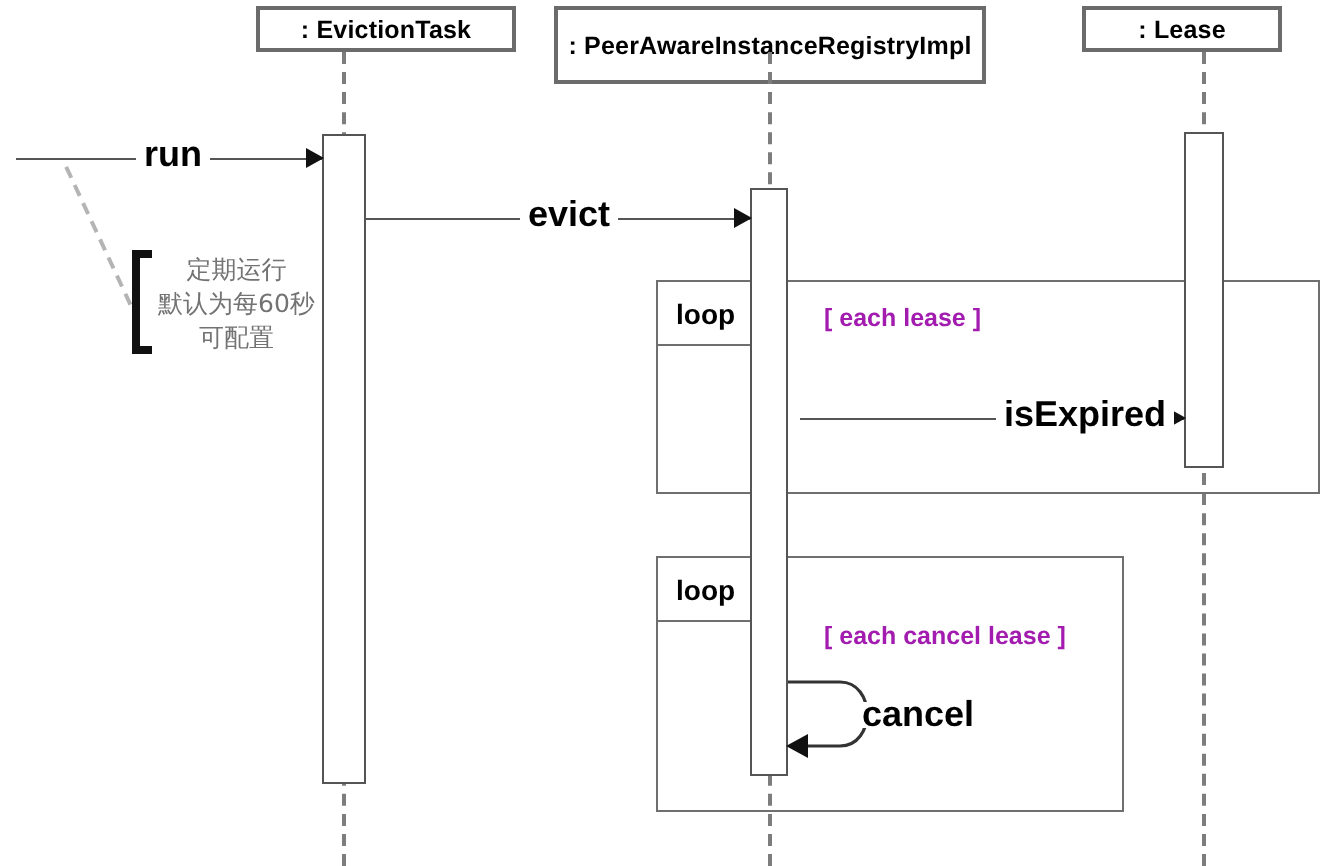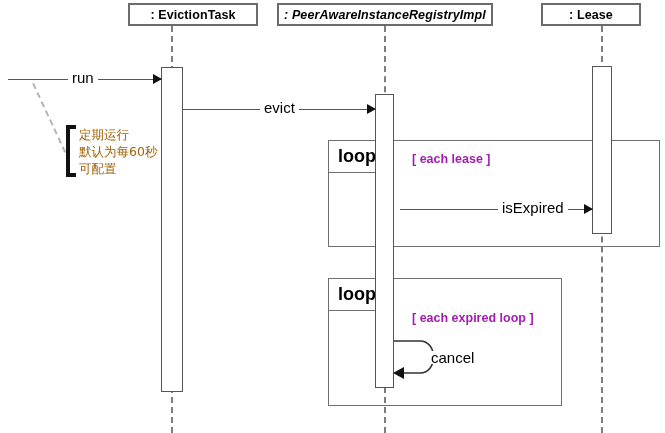--- a/index.html
+++ b/index.html
@@ -45,21 +45,21 @@
     box-sizing: border-box;
     border: 1px solid #6f6f6f;
     background: transparent;
   }
   .frag-tag {
     position: absolute;
     box-sizing: border-box;
     border: 1px solid #6f6f6f;
     background: #ffffff;
     color: #000000;
-    font-size: 18px;
+    font-size: 14px;
     font-weight: bold;
     display: flex;
     align-items: center;
     padding-left: 9px;
   }
   .frag-guard {
     position: absolute;
     color: #a21caf;
     font-size: 12.5px;
     font-weight: bold;
@@ -75,81 +75,82 @@
     width: 0;
     height: 0;
     border-top: 5px solid transparent;
     border-bottom: 5px solid transparent;
     border-left: 9px solid #111111;
   }
   .msg-label {
     position: absolute;
     background: #ffffff;
     color: #000000;
-    font-size: 15px;
-    font-weight: normal;
+    font-size: 18px;
+    font-weight: bold;
     white-space: nowrap;
     padding: 0 4px;
     line-height: 13px;
   }
   .note-bracket {
     position: absolute;
     box-sizing: border-box;
     border-left: 4px solid #111111;
     border-top: 4px solid #111111;
     border-bottom: 4px solid #111111;
   }
   .note-text {
     position: absolute;
-    color: #a16207;
+    color: #737373;
     font-size: 12.5px;
     line-height: 17px;
     white-space: pre;
     font-family: "DejaVu Sans", sans-serif;
+    text-align: center;
   }
   .note-connector {
     position: absolute;
     height: 0;
     border-top: 2px dashed #b4b4b4;
     transform-origin: 0 0;
   }
   .self-call {
     position: absolute;
   }
 </style>
 </head>
 <body>
 
 <div id="diagram">
 
   <div class="lifeline-head" style="left:108px; top:3px; width:130px; height:23px;margin-left:20px;">
     <span>: EvictionTask</span>
   </div>
-  <div class="lifeline-head" style="left:277px; top:3px; width:216px; height:23px;font-style:italic;">
+  <div class="lifeline-head" style="left:277px; top:3px; width:216px; height:39px;">
     <span>: PeerAwareInstanceRegistryImpl</span>
   </div>
   <div class="lifeline-head" style="left:541px; top:3px; width:100px; height:23px;">
     <span>: Lease</span>
   </div>
 
   <div class="lifeline-dash" style="left:171px; top:26px; height:407px;"></div>
   <div class="lifeline-dash" style="left:384px; top:26px; height:407px;"></div>
   <div class="lifeline-dash" style="left:601px; top:26px; height:407px;"></div>
 
   <div class="frag-box" style="left:328px; top:140px; width:332px; height:107px;"></div>
   <div class="frag-tag" style="left:328px; top:140px; width:50px; height:33px;">
     <span>loop</span>
   </div>
   <div class="frag-guard" style="left:412px; top:152px;">[ each lease ]</div>
 
   <div class="frag-box" style="left:328px; top:278px; width:234px; height:128px;"></div>
   <div class="frag-tag" style="left:328px; top:278px; width:50px; height:33px;">
     <span>loop</span>
   </div>
-  <div class="frag-guard" style="left:412px; top:311px;">[ each expired loop ]</div>
+  <div class="frag-guard" style="left:412px; top:311px;">[ each cancel lease ]</div>
 
   <div class="activation" style="left:161px; top:67px; width:22px; height:325px;"></div>
   <div class="activation" style="left:592px; top:66px; width:20px; height:168px;"></div>
   <div class="activation" style="left:375px; top:94px; width:19px; height:294px;"></div>
 
   <div class="msg-line" style="left:8px; top:79px; width:153px;"></div>
   <div class="msg-arrow" style="left:153px; top:74px;"></div>
   <div class="msg-label" style="left:68px; top:71px;">run</div>
 
   <div class="msg-line" style="left:183px; top:109px; width:192px;"></div>

